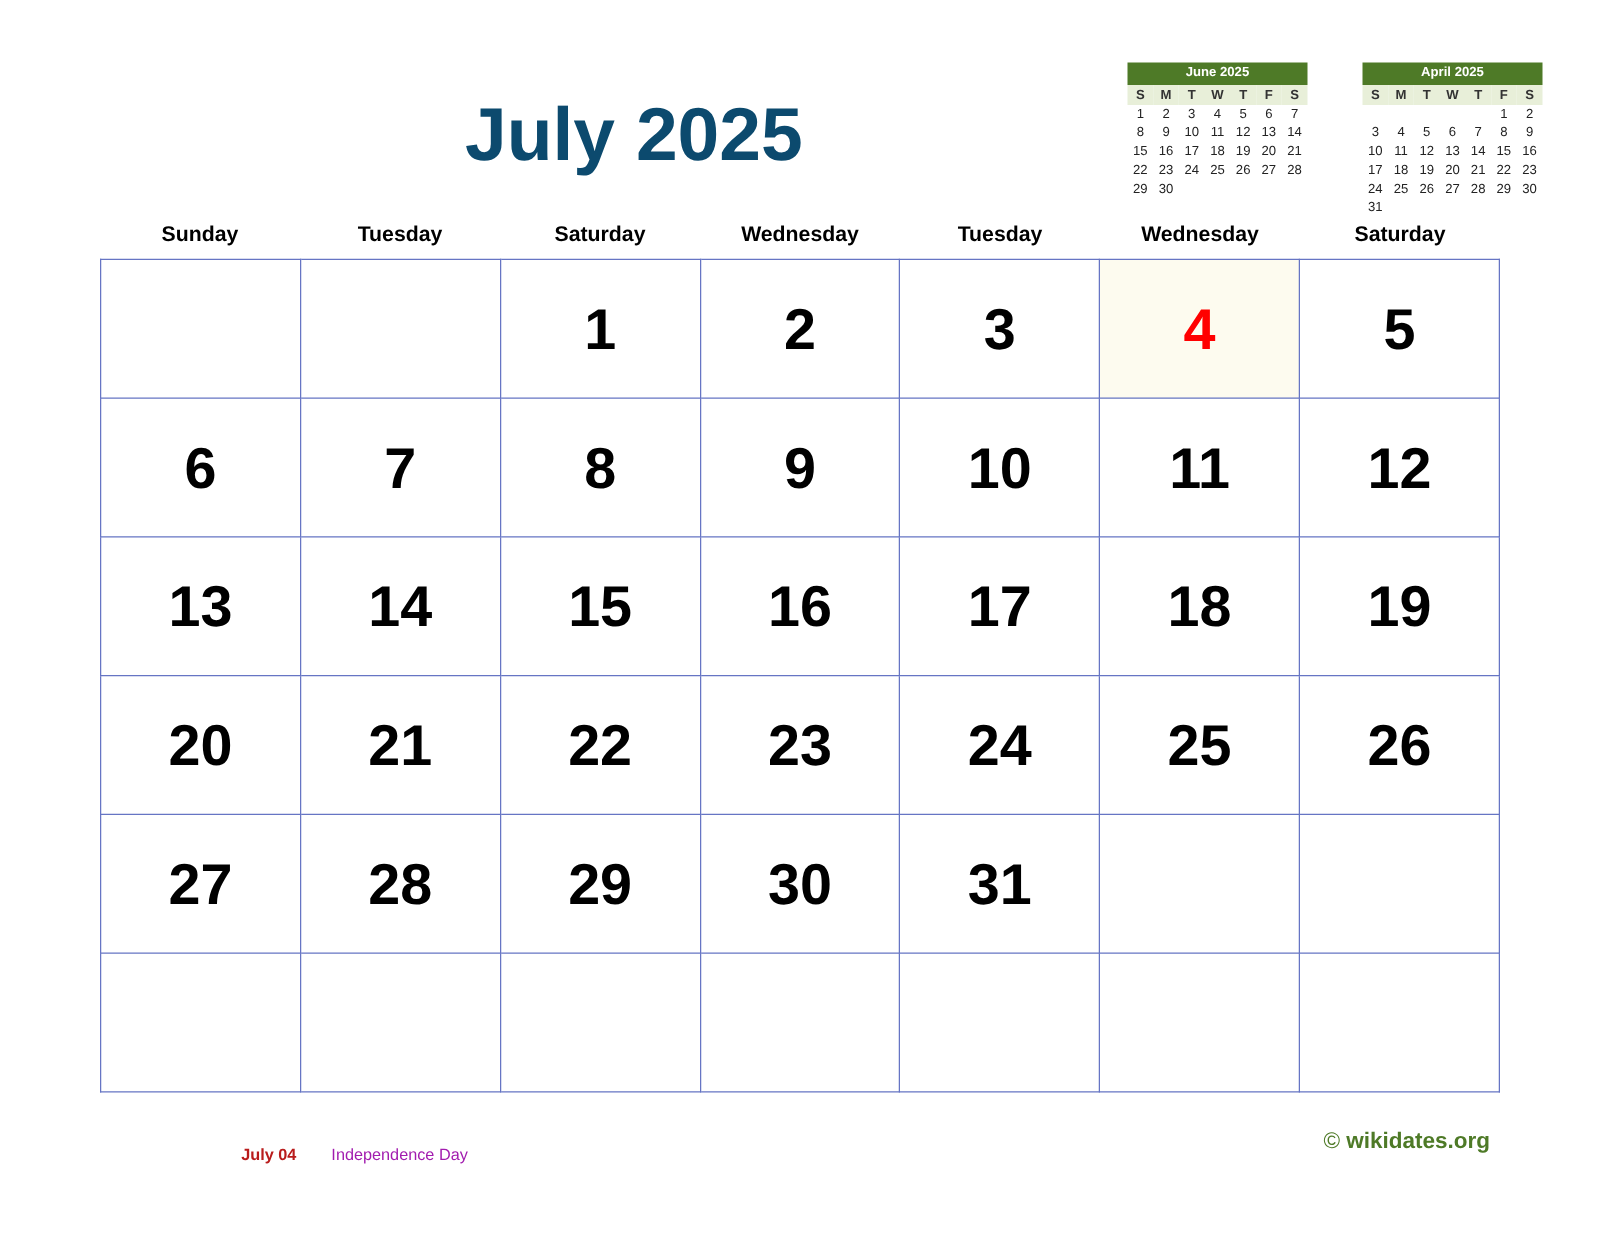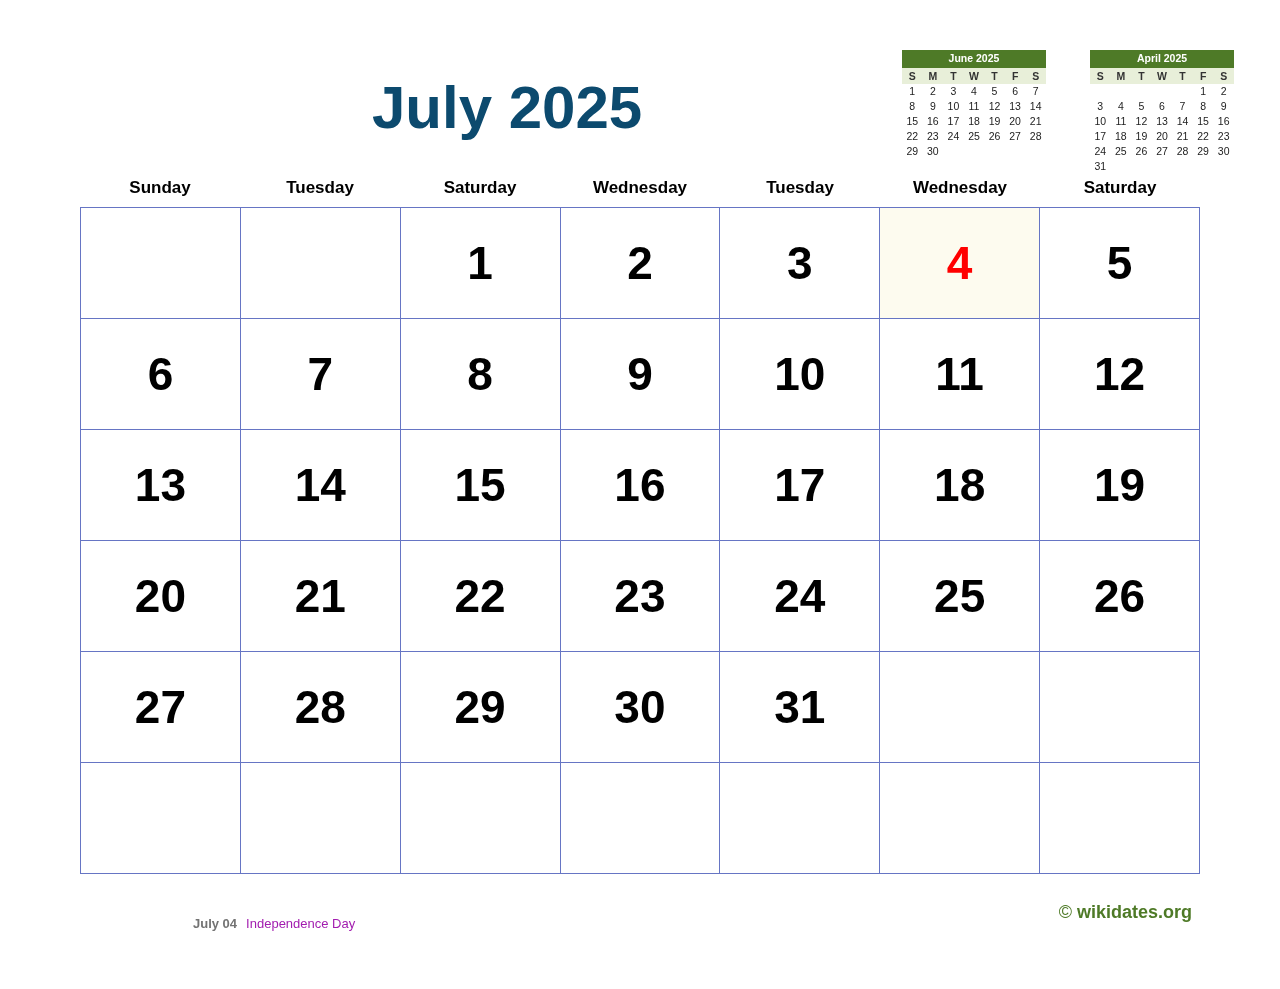--- a/index.html
+++ b/index.html
@@ -129,23 +129,23 @@
     height: 40px;
   }
   .holiday {
     position: absolute;
     left: 113px;
     top: 6px;
     font-size: 13px;
     white-space: nowrap;
   }
   .holiday .hday {
-    color: #737373;
-    font-weight: bold;
-    margin-right: 9px;
+    color: #b91c1c;
+    font-weight: bold;
+    margin-right: 28px;
   }
   .holiday .hname {
     color: #a21caf;
   }
   .credit {
     position: absolute;
     right: 8px;
     top: -8px;
     font-size: 18px;
     color: #4e7a27;

